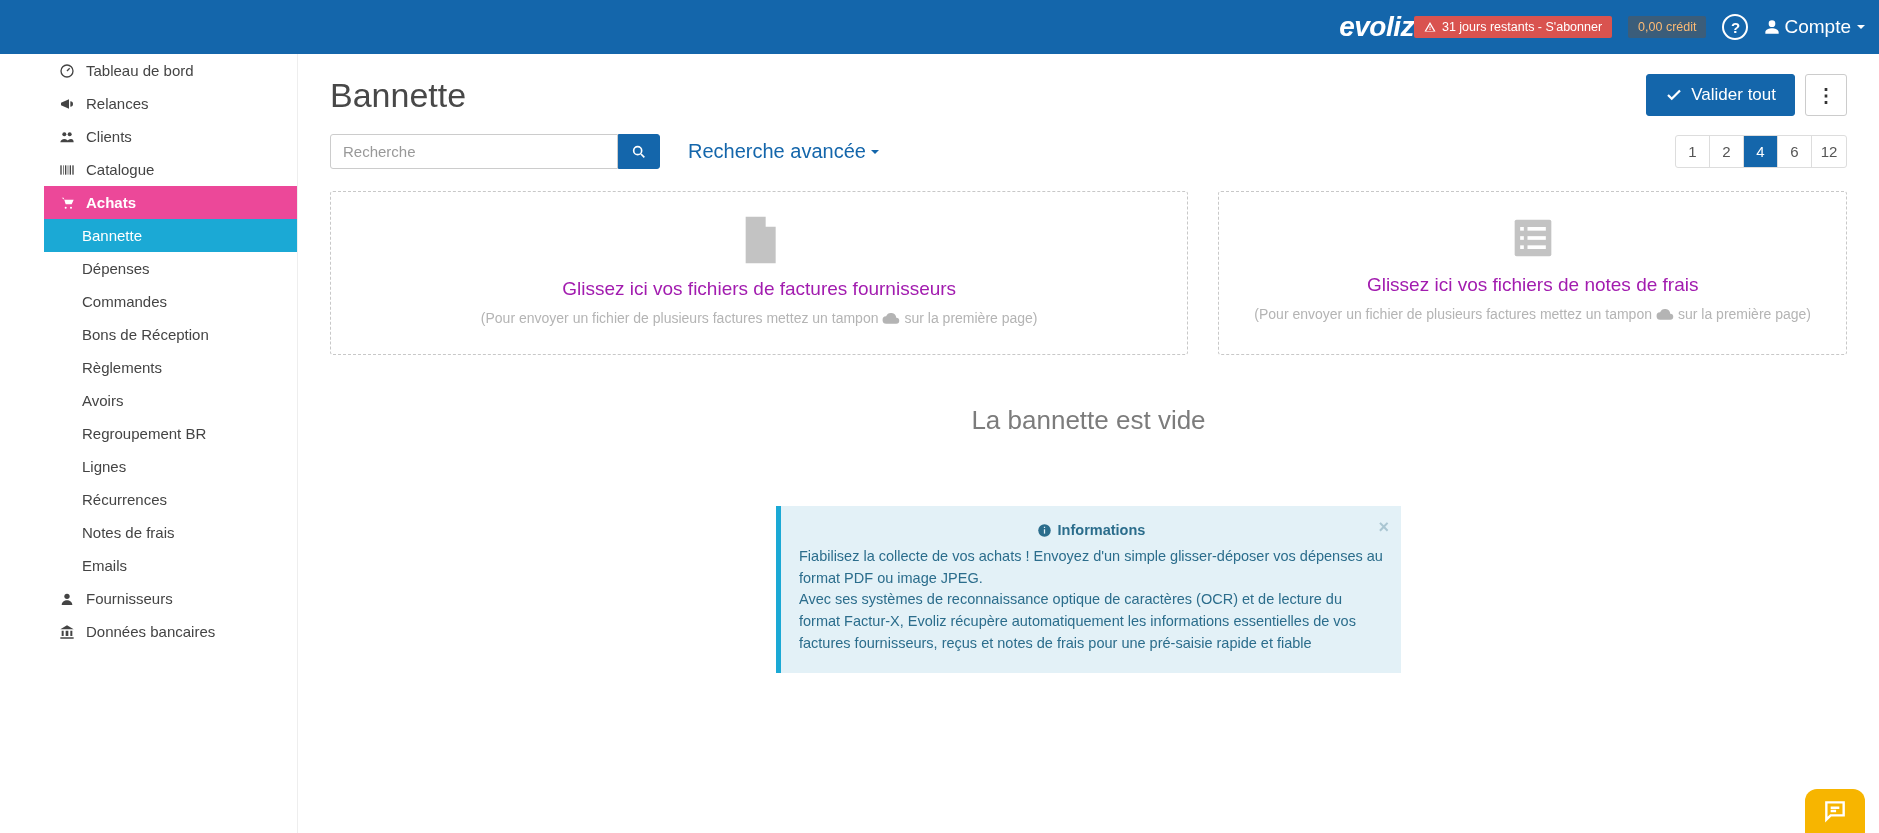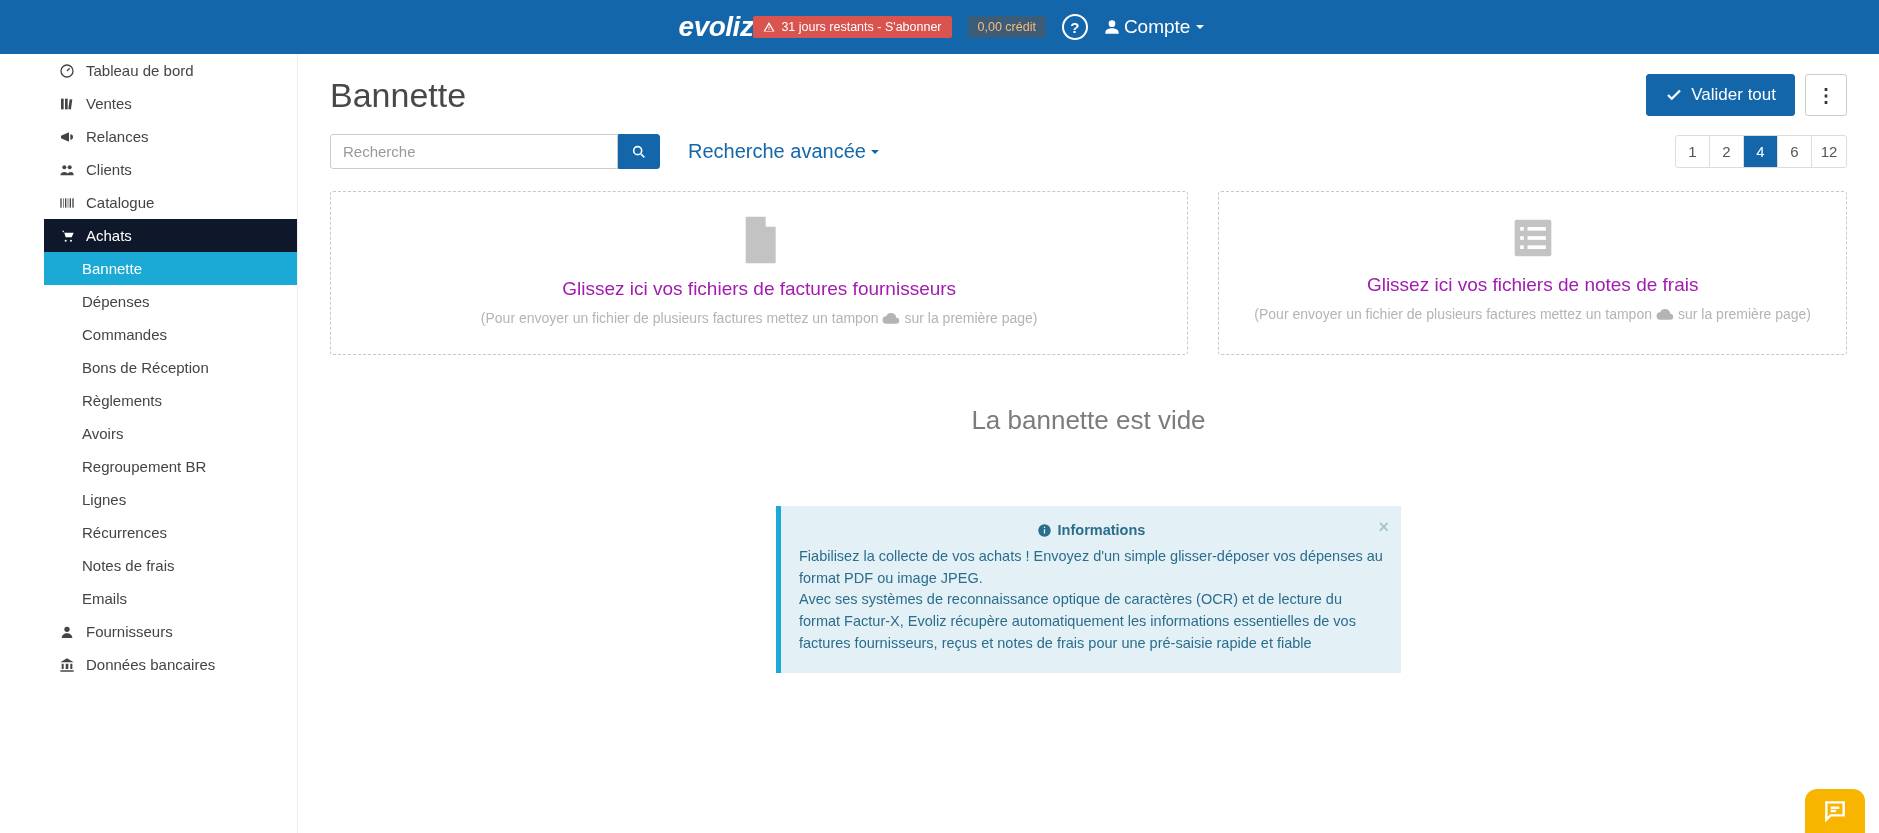--- a/index.html
+++ b/index.html
@@ -1,34 +1,34 @@
 <!DOCTYPE html>
 <html><head>
 <meta charset="utf-8">
 <style>
 * { box-sizing: border-box; margin: 0; padding: 0; }
 body { font-family: -apple-system, BlinkMacSystemFont, "Segoe UI", Helvetica, Arial, sans-serif; font-size: 14px; color: #333; background: #fff; }
 a { text-decoration: none; }
 
-.topbar { background: #1466ab; height: 54px; display: flex; align-items: center; justify-content: center; padding: 0 14px 0 18px; color: #fff; }
+.topbar { background: #1466ab; height: 54px; display: flex; align-items: center; justify-content: flex-end; padding: 0 14px 0 18px; color: #fff; }
 .logo { font-size: 28px; font-weight: 700; color: #fff; font-style: italic; letter-spacing: -0.5px; }
 .logo .a-swap { color: #fff; position: relative; }
 .topbar-right { display: flex; align-items: center; gap: 16px; }
 .trial-badge { background: #d9534f; color: #fff; padding: 4px 10px; font-size: 12.5px; border-radius: 2px; display: flex; align-items: center; gap: 6px; cursor: pointer; }
 .credit-badge { background: #3b5d7a; color: #fdba74; padding: 4px 10px; font-size: 12.5px; border-radius: 2px; cursor: pointer; }
 .help-circle { width: 26px; height: 26px; border: 2.5px solid #fff; border-radius: 50%; display: flex; align-items: center; justify-content: center; font-weight: 700; font-size: 15px; cursor: pointer; }
 .account-link { color: #fff; font-size: 19px; display: flex; align-items: center; gap: 4px; cursor: pointer; }
 .caret-down { width: 0; height: 0; border-left: 4px solid transparent; border-right: 4px solid transparent; border-top: 4px solid currentColor; display: inline-block; margin-left: 2px; }
 
 .layout { display: flex; height: calc(100vh - 54px); margin-left: 44px; }
 .sidebar { width: 254px; background: #fff; border-right: 1px solid #eee; overflow-y: auto; position: relative; }
 .sidebar::-webkit-scrollbar { width: 8px; }
 .sidebar::-webkit-scrollbar-thumb { background: #c7c7c7; border-radius: 4px; }
 .nav-item { display: flex; align-items: center; padding: 8px 14px; color: #444; font-size: 15px; cursor: pointer; gap: 10px; }
-.nav-item.active { background: #0f172a; color: #fff; }
+.nav-item.active { background: #ec4899; color: #fff; font-weight: bold; }
 .nav-sub { padding: 8px 14px 8px 38px; color: #444; font-size: 15px; cursor: pointer; }
 .nav-sub.active { background: #1ba9d5; color: #fff; }
 .nav-icon { width: 18px; display: inline-flex; justify-content: center; }
 
 .content { flex: 1; padding: 20px 32px; overflow-y: auto; position: relative; }
 .page-head { display: flex; align-items: center; justify-content: space-between; margin-bottom: 18px; }
 .page-title { font-size: 34px; font-weight: 400; color: #484848; }
 .head-actions { display: flex; gap: 10px; }
 .btn-primary { background: #1466ab; color: #fff; border: 1px solid #1466ab; padding: 10px 18px; font-size: 17px; border-radius: 3px; cursor: pointer; display: flex; align-items: center; gap: 8px; }
 .btn-more { border: 1px solid #ccc; background: #fff; width: 42px; border-radius: 3px; cursor: pointer; display: flex; align-items: center; justify-content: center; font-size: 19px; font-weight: 700; color: #333; }
@@ -94,30 +94,20 @@
 <div class="layout">
   <div class="sidebar">
     <div class="nav-item">
       <span class="nav-icon">
           <svg width="16" height="16" viewBox="0 0 24 24" fill="none" stroke="#444" stroke-width="2">
             <circle cx="12" cy="12" r="9"></circle>
             <path d="M12 12 16 8"></path>
           </svg>
         </span>
       <span>Tableau de bord</span>
-    </div>
-    <div class="nav-item">
-      <span class="nav-icon">
-          <svg width="16" height="16" viewBox="0 0 24 24" fill="#444">
-            <rect x="3" y="4" width="4" height="16"></rect>
-            <rect x="9" y="4" width="4" height="16"></rect>
-            <rect x="15" y="5" width="4" height="15" transform="rotate(8 17 12)"></rect>
-          </svg>
-        </span>
-      <span>Ventes</span>
     </div>
     <div class="nav-item">
       <span class="nav-icon">
           <svg width="16" height="16" viewBox="0 0 24 24" fill="#444">
             <path d="M3 10v4l12 5V5L3 10zm14-2v8a4 4 0 0 0 0-8z"></path>
           </svg>
         </span>
       <span>Relances</span>
     </div>
     <div class="nav-item">

